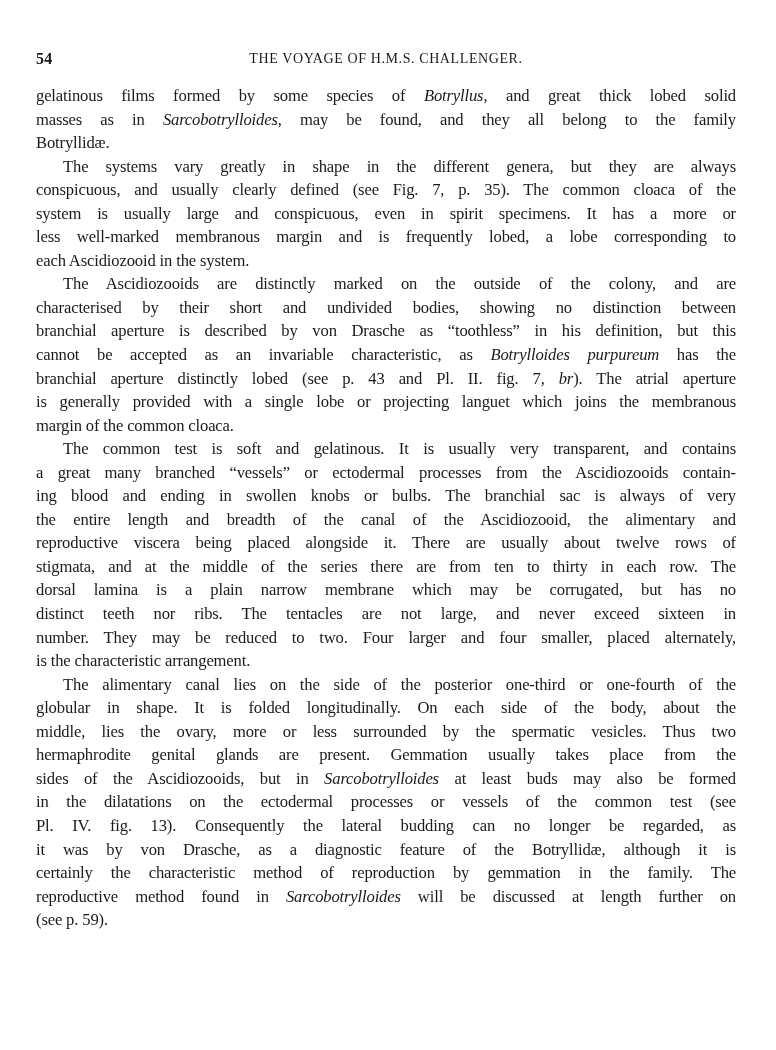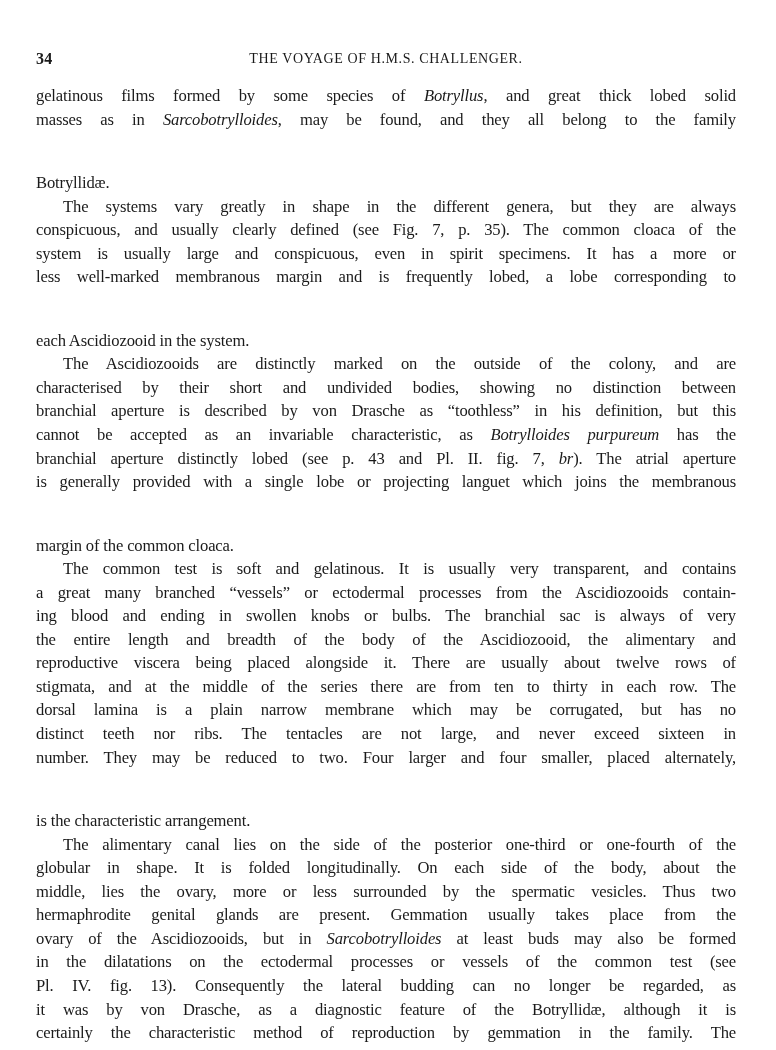--- a/index.html
+++ b/index.html
@@ -15,30 +15,30 @@
   }
   .page-number { position: absolute; left: 0; top: 0; font-weight: bold; font-size: 16px; }
   .running-title { position: absolute; left: 0; right: 0; text-align: center; top: 1px; font-size: 14px; letter-spacing: 0.6px; }
   .body-text { position: absolute; left: 36px; top: 84px; width: 700px; }
   .line {
     display: block; height: 23.55px; line-height: 23.55px;
     font-size: 16.6px; white-space: nowrap;
     text-align: justify; text-align-last: justify;
     letter-spacing: -0.15px;
   }
-  .line.last { text-align-last: left; margin-top: 40px; }
+  .line.last { text-align-last: left; }
   .line.indent { padding-left: 27px; }
   em { font-style: italic; }
 </style>
 </head>
 <body>
 
 <div class="page">
   <div class="header">
-    <span class="page-number">34</span>
+    <span class="page-number">54</span>
     <span class="running-title">THE VOYAGE OF H.M.S. CHALLENGER.</span>
   </div>
   <div class="body-text" id="body-text">
       <div>
         <span class="line"><span>gelatinous films formed by some species of </span><em>Botryllus</em><span>, and great thick lobed solid</span></span>
         <span class="line"><span>masses as in </span><em>Sarcobotrylloides</em><span>, may be found, and they all belong to the family</span></span>
         <span class="line last"><span>Botryllidæ.</span></span>
       </div>
       <div>
         <span class="line indent"><span>The systems vary greatly in shape in the different genera, but they are always</span></span>
@@ -53,34 +53,34 @@
         <span class="line"><span>branchial aperture is described by von Drasche as “toothless” in his definition, but this</span></span>
         <span class="line"><span>cannot be accepted as an invariable characteristic, as </span><em>Botrylloides purpureum</em><span> has the</span></span>
         <span class="line"><span>branchial aperture distinctly lobed (see p. 43 and Pl. II. fig. 7, </span><em>br</em><span>).  The atrial aperture</span></span>
         <span class="line"><span>is generally provided with a single lobe or projecting languet which joins the membranous</span></span>
         <span class="line last"><span>margin of the common cloaca.</span></span>
       </div>
       <div>
         <span class="line indent"><span>The common test is soft and gelatinous.  It is usually very transparent, and contains</span></span>
         <span class="line"><span>a great many branched “vessels” or ectodermal processes from the Ascidiozooids contain-</span></span>
         <span class="line"><span>ing blood and ending in swollen knobs or bulbs.  The branchial sac is always of very</span></span>
-        <span class="line"><span>the entire length and breadth of the body of the Ascidiozooid, the alimentary and</span></span>
+        <span class="line"><span>the entire length and breadth of the canal of the Ascidiozooid, the alimentary and</span></span>
         <span class="line"><span>reproductive viscera being placed alongside it.  There are usually about twelve rows of</span></span>
         <span class="line"><span>stigmata, and at the middle of the series there are from ten to thirty in each row.  The</span></span>
         <span class="line"><span>dorsal lamina is a plain narrow membrane which may be corrugated, but has no</span></span>
         <span class="line"><span>distinct teeth nor ribs.  The tentacles are not large, and never exceed sixteen in</span></span>
         <span class="line"><span>number.  They may be reduced to two.  Four larger and four smaller, placed alternately,</span></span>
         <span class="line last"><span>is the characteristic arrangement.</span></span>
       </div>
       <div>
         <span class="line indent"><span>The alimentary canal lies on the side of the posterior one-third or one-fourth of the</span></span>
         <span class="line"><span>globular in shape.  It is folded longitudinally.  On each side of the body, about the</span></span>
         <span class="line"><span>middle, lies the ovary, more or less surrounded by the spermatic vesicles.  Thus two</span></span>
         <span class="line"><span>hermaphrodite genital glands are present.  Gemmation usually takes place from the</span></span>
-        <span class="line"><span>ovary of the Ascidiozooids, but in </span><em>Sarcobotrylloides</em><span> at least buds may also be formed</span></span>
+        <span class="line"><span>sides of the Ascidiozooids, but in </span><em>Sarcobotrylloides</em><span> at least buds may also be formed</span></span>
         <span class="line"><span>in the dilatations on the ectodermal processes or vessels of the common test (see</span></span>
         <span class="line"><span>Pl. IV. fig. 13).  Consequently the lateral budding can no longer be regarded, as</span></span>
         <span class="line"><span>it was by von Drasche, as a diagnostic feature of the Botryllidæ, although it is</span></span>
         <span class="line"><span>certainly the characteristic method of reproduction by gemmation in the family.  The</span></span>
         <span class="line"><span>reproductive method found in </span><em>Sarcobotrylloides</em><span> will be discussed at length further on</span></span>
         <span class="line last"><span>(see p. 59).</span></span>
       </div>
     </div>
 </div>
 

